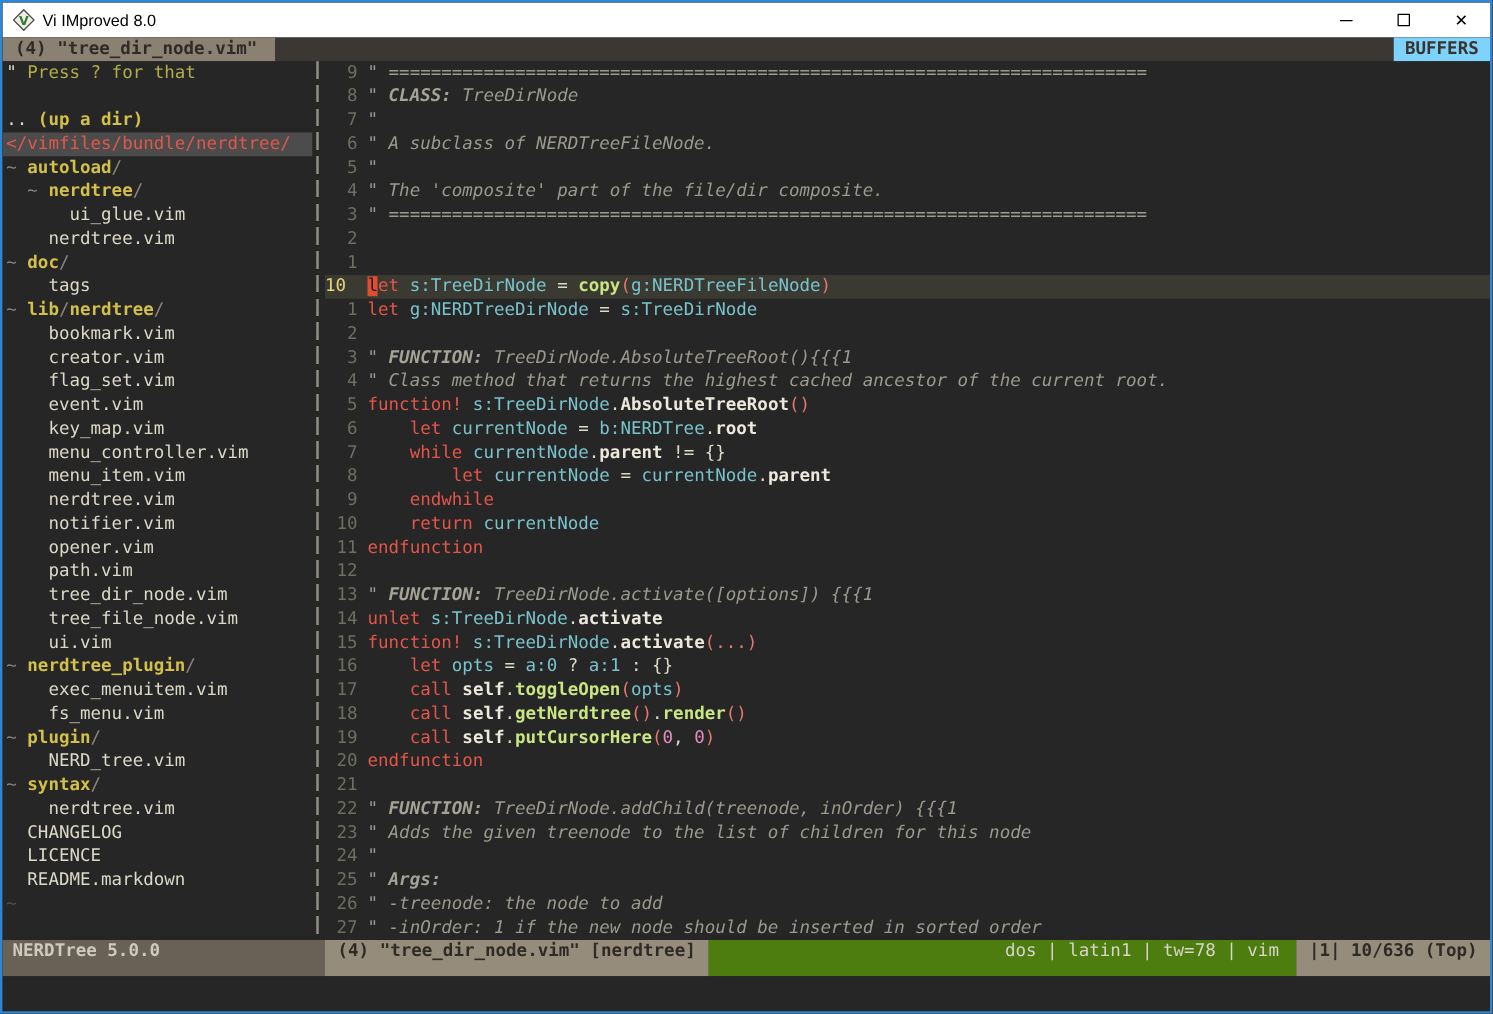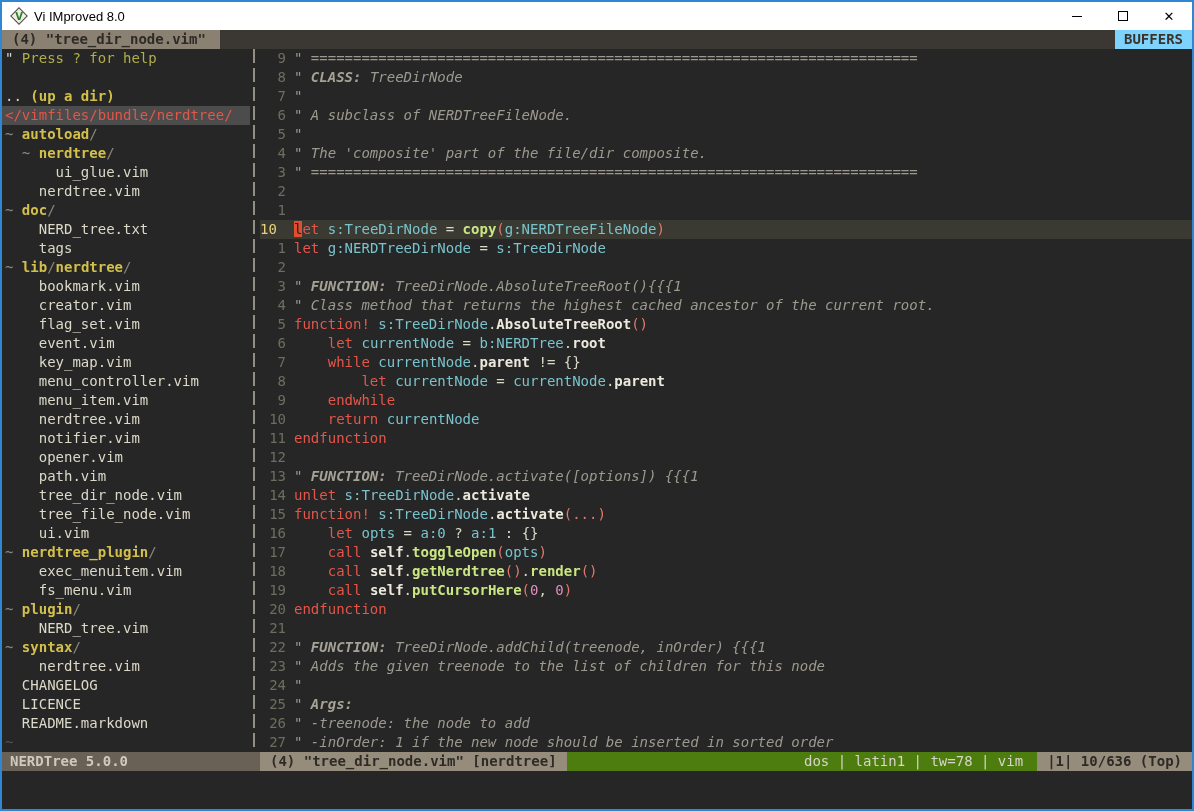--- a/index.html
+++ b/index.html
@@ -65,21 +65,21 @@
   .s-num  { color:#e38dc0; }
   .s-cursor { background:#e04e30; color:#1c1c1c; }
   .s-file { color:#dcd9c8; }
   .s-dim  { color:#8a877a; }
   .s-dir  { color:#d3c04a; font-weight:bold; }
   .s-help { color:#b0ad4a; }
   .s-up   { color:#d3c04a; font-weight:bold; }
   .s-root { color:#e0584a;margin-top:44px; }
   .s-tilde{ color:#50504a; }
   
-  .statusline { height:19px; line-height:19px; font-size:14px; display:flex; flex:0 0 auto; white-space:pre; }
+  .statusline { height:29px; line-height:19px; font-size:14px; display:flex; flex:0 0 auto; white-space:pre; }
   .st-tree { width:258px; background:#696156; color:#cfcabd; font-weight:bold; padding-left:8px; }
   .st-file { background:#968c7b; color:#2e2a26; font-weight:bold; padding:0 10px; }
   .st-fill { flex:1; background:#4d7c0f; color:#d8d4c8; text-align:right; padding-right:14px; }
   .st-pos  { background:#968c7b; color:#2e2a26; font-weight:bold; padding:0 10px; }
   
   .cmdline { flex:1; background:#262626; }
 </style>
 </head>
 <body>
 
@@ -106,30 +106,29 @@
   </div>
 
   <div class="tabline">
     <span class="tab">(4) "tree_dir_node.vim"</span>
     <span class="tfill"></span>
     <span class="buffers">BUFFERS</span>
   </div>
 
   <div class="main">
     <div class="tree" id="tree">
-        <div class="trow"><span class="s-file">" </span><span class="s-help">Press ? for help</span></div>
+        <div class="trow"><span class="s-file">" </span><span class="s-help">Press ? for that</span></div>
         <div class="trow"></div>
         <div class="trow"><span class="s-file">.. </span><span class="s-up">(up a dir)</span></div>
         <div class="trow troot"><span class="s-root">&lt;/vimfiles/bundle/nerdtree/</span></div>
         <div class="trow"><span class="s-dim">~ </span><span class="s-dir">autoload</span><span class="s-dim">/</span></div>
         <div class="trow"><span class="s-dim">  ~ </span><span class="s-dir">nerdtree</span><span class="s-dim">/</span></div>
         <div class="trow"><span class="s-file">      ui_glue.vim</span></div>
         <div class="trow"><span class="s-file">    nerdtree.vim</span></div>
         <div class="trow"><span class="s-dim">~ </span><span class="s-dir">doc</span><span class="s-dim">/</span></div>
-        <div class="trow"><span class="s-file">    NERD_tree.txt</span></div>
         <div class="trow"><span class="s-file">    tags</span></div>
         <div class="trow"><span class="s-dim">~ </span><span class="s-dir">lib</span><span class="s-dim">/</span><span class="s-dir">nerdtree</span><span class="s-dim">/</span></div>
         <div class="trow"><span class="s-file">    bookmark.vim</span></div>
         <div class="trow"><span class="s-file">    creator.vim</span></div>
         <div class="trow"><span class="s-file">    flag_set.vim</span></div>
         <div class="trow"><span class="s-file">    event.vim</span></div>
         <div class="trow"><span class="s-file">    key_map.vim</span></div>
         <div class="trow"><span class="s-file">    menu_controller.vim</span></div>
         <div class="trow"><span class="s-file">    menu_item.vim</span></div>
         <div class="trow"><span class="s-file">    nerdtree.vim</span></div>

